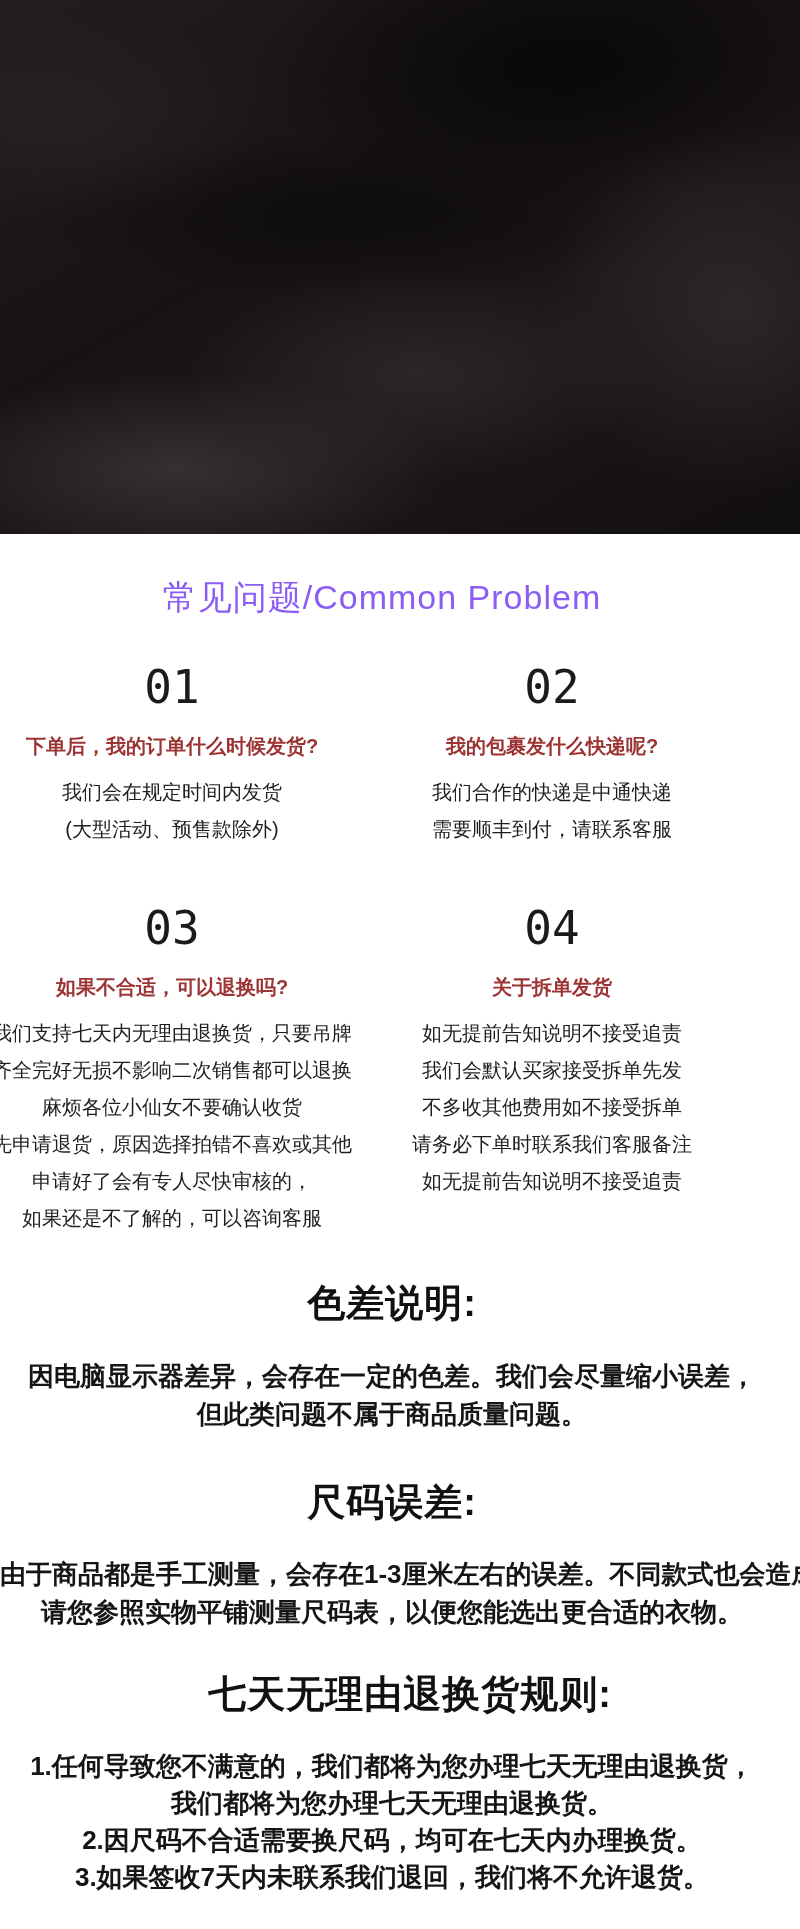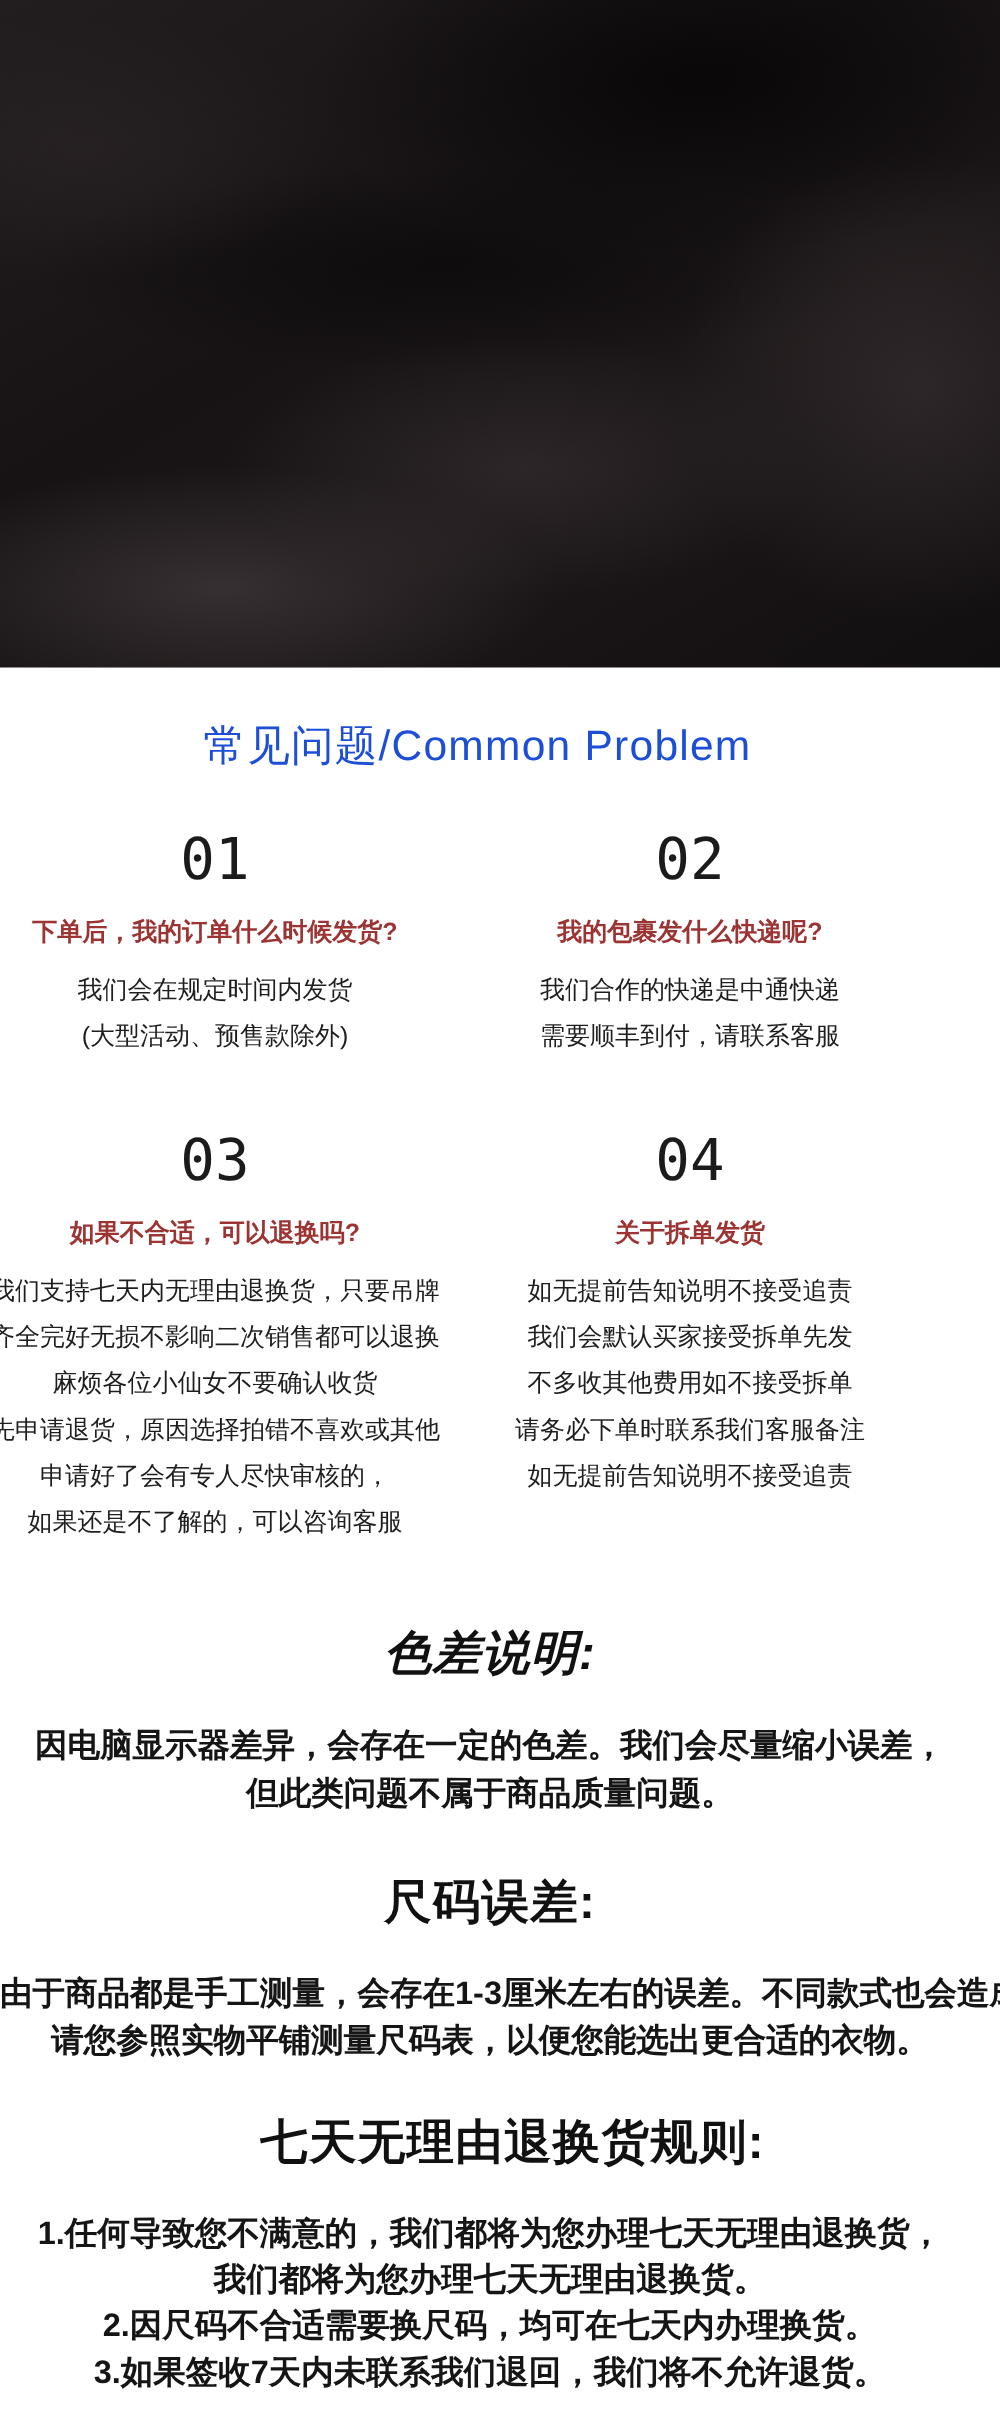--- a/index.html
+++ b/index.html
@@ -20,21 +20,21 @@
       radial-gradient(55% 38% at 70% 12%, rgba(8,6,7,0.90) 0%, rgba(8,6,7,0) 70%),
       radial-gradient(40% 30% at 8% 22%, rgba(44,37,39,0.60) 0%, rgba(44,37,39,0) 65%),
       radial-gradient(60% 22% at 45% 40%, rgba(10,8,9,0.65) 0%, rgba(10,8,9,0) 70%),
       linear-gradient(150deg,#221d1e 0%,#171314 40%,#1c1718 65%,#120f10 100%);
   }
   
   .faq-title{
     margin:43px 36px 0 0;
     text-align:center;
     font-size:34px;line-height:40px;font-weight:500;
-    color:#1d4ed8;letter-spacing:1px;
+    color:#8b5cf6;letter-spacing:1px;
   }
   .faq-grid{
     display:grid;grid-template-columns:380px 380px;
     width:760px;margin-left:-18px;
   }
   .faq-cell{text-align:center;}
   .row1 .faq-cell{margin-top:47px;}
   .row2 .faq-cell{margin-top:57px;}
   .faq-num{
     font-family:"DejaVu Sans Mono",monospace;
@@ -49,21 +49,21 @@
   .faq-a{
     margin:0;font-size:20px;line-height:37px;font-weight:400;
     color:#1e1e1e;white-space:nowrap;
   }
   
   .notes{margin-right:16px;text-align:center;}
   .note-heading{
     font-size:38px;line-height:44px;font-weight:700;color:#111;
     letter-spacing:1px;
   }
-  .note0 .note-heading{margin-top:64px;font-style:italic;}
+  .note0 .note-heading{margin-top:44px;}
   .note1 .note-heading{margin-top:47px;}
   .note2 .note-heading{margin-top:41px;padding-left:36px;}
   .note-lines{margin-top:14px;}
   .note1 .note-lines{margin-top:5px;}
   .note2 .note-lines{margin-top:2px;}
   .note-line{
     margin:0;font-size:26px;line-height:38px;font-weight:600;
     color:#151515;white-space:nowrap;
   }
   .note2 .note-line{line-height:37px;}

